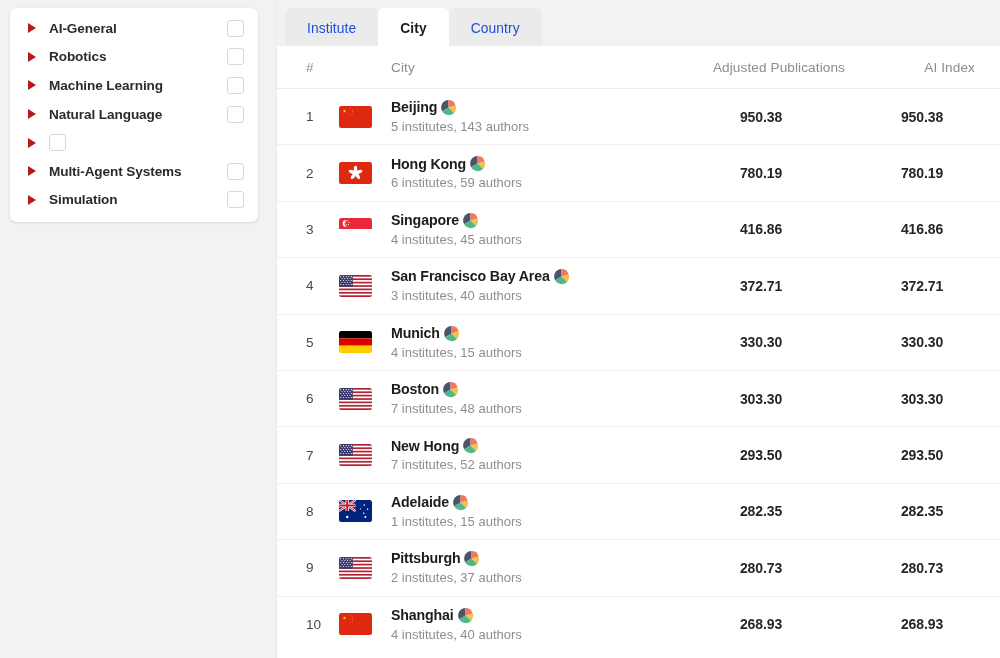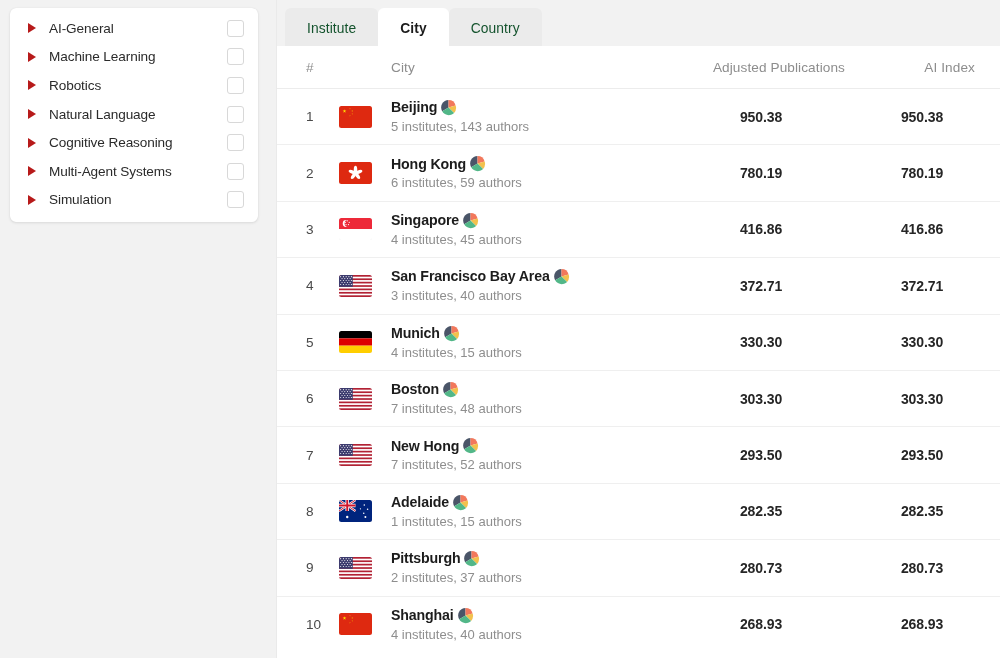--- a/index.html
+++ b/index.html
@@ -38,21 +38,21 @@
     width: 0; height: 0;
     border-left: 8px solid #b71a1a;
     border-top: 5.5px solid transparent;
     border-bottom: 5.5px solid transparent;
     flex: 0 0 auto;
     margin-right: 13px;
   }
   .filter-label {
     flex: 1 1 auto;
     font-size: 13.6px;
-    font-weight: normal;
+    font-weight: bold;
     color: #2b2b2b;
     letter-spacing: -0.1px;
     white-space: nowrap;
   }
   .cbox {
     flex: 0 0 auto;
     width: 17px; height: 17px;
     border: 1px solid #d8d8d8;
     border-radius: 3px;
     background: #ffffff;
@@ -88,21 +88,21 @@
     align-items: flex-end;
     gap: 0px;
   }
   .tab {
     height: 40px;
     padding: 0 22px;
     display: flex;
     align-items: center;
     justify-content: center;
     font-size: 13.8px;
-    color: #14532d;
+    color: #1d4ed8;
     background: #ebebeb;
     border-radius: 6px 6px 0 0;
     cursor: pointer;
     white-space: nowrap;
     letter-spacing: 0.1px;
   }
   .tab.active {
     background: #ffffff;
     color: #1b1b1b;
     font-weight: bold;
@@ -183,36 +183,35 @@
 
   <div class="left-pane">
     <div class="filter-card" id="filter-card">
         <div class="filter-row">
           <span class="tri"></span>
           <span class="filter-label">AI-General</span>
           <span class="cbox"></span>
         </div>
         <div class="filter-row">
           <span class="tri"></span>
-          <span class="filter-label">Machine Learning</span>
+          <span class="filter-label">Robotics</span>
           <span class="cbox"></span>
         </div>
         <div class="filter-row">
           <span class="tri"></span>
-          <span class="filter-label">Robotics</span>
+          <span class="filter-label">Machine Learning</span>
           <span class="cbox"></span>
         </div>
         <div class="filter-row">
           <span class="tri"></span>
           <span class="filter-label">Natural Language</span>
           <span class="cbox"></span>
         </div>
         <div class="filter-row">
           <span class="tri"></span>
-          <span class="filter-label">Cognitive Reasoning</span>
           <span class="cbox"></span>
         </div>
         <div class="filter-row">
           <span class="tri"></span>
           <span class="filter-label">Multi-Agent Systems</span>
           <span class="cbox"></span>
         </div>
         <div class="filter-row">
           <span class="tri"></span>
           <span class="filter-label">Simulation</span>

